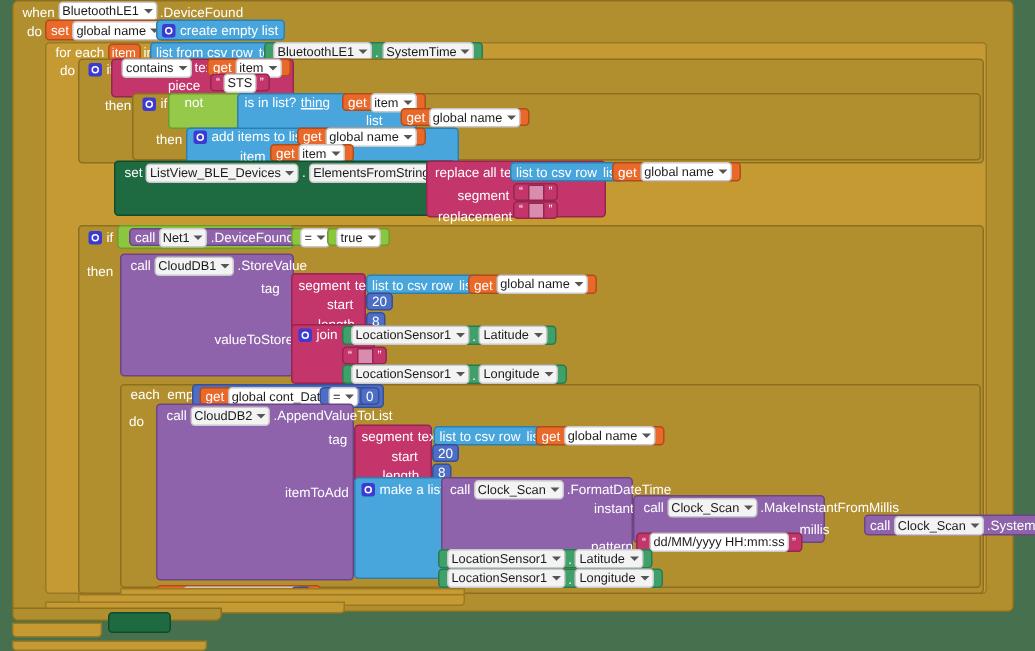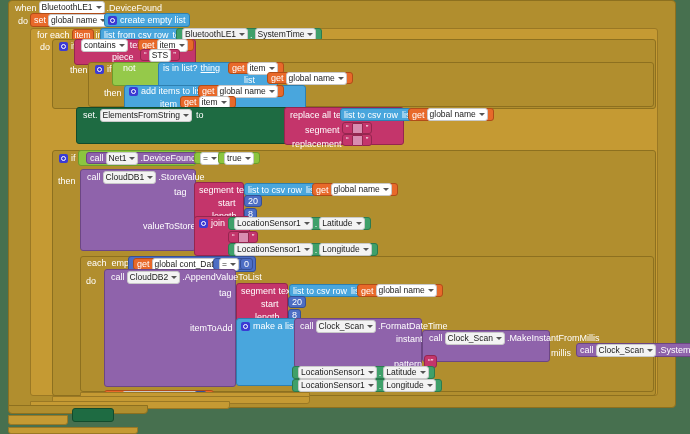--- a/index.html
+++ b/index.html
@@ -194,20 +194,24 @@
     <span class="lbl">get</span>
     <span class="fld">
       <span>item</span>
         <i class="dd"></i>
     </span>
   </div>
 
   <div class="blk c-comp-green" style="left:76px;top:107px;width:228px;height:37px;display:block;padding:0;"></div>
   <div class="blk" style="left:80px;top:109px;height:12px;background:transparent;border:none;">
     <span class="lbl">set</span>
+    <span class="fld light">
+      <span>ListView_BLE_Devices</span>
+        <i class="dd"></i>
+    </span>
     <span class="lbl">.</span>
     <span class="fld light">
       <span>ElementsFromString</span>
         <i class="dd"></i>
     </span>
     <span class="lbl" style="margin-left:2px;">to</span>
   </div>
 
   <div class="blk c-text" style="left:284px;top:107px;width:120px;height:38px;display:block;padding:0;"></div>
   <div class="blk" style="left:287px;top:109px;height:12px;background:transparent;border:none;">
@@ -417,33 +421,36 @@
 
   <div class="blk c-comp-purple" style="left:422px;top:330px;width:128px;height:32px;display:block;padding:0;"></div>
   <div class="blk" style="left:426px;top:332px;height:12px;background:transparent;border:none;">
     <span class="lbl">call</span>
     <span class="fld light">
       <span>Clock_Scan</span>
         <i class="dd"></i>
     </span>
     <span class="lbl">.MakeInstantFromMillis</span>
   </div>
-  <div class="rowlabel" style="left:551px;top:348px;">millis</div>
+  <div class="rowlabel" style="left:533px;top:348px;">millis</div>
   <div class="blk c-comp-purple" style="left:576px;top:343px;height:14px;">
     <span class="lbl">call</span>
     <span class="fld light">
       <span>Clock_Scan</span>
         <i class="dd"></i>
     </span>
     <span class="lbl">.SystemTime</span>
   </div>
 
   <div class="rowlabel" style="left:394px;top:359px;">pattern</div>
   <div class="blk c-text" style="left:424px;top:355px;height:13px;">
     <span class="q">“</span>
+    <span class="fld">
+      <span>dd/MM/yyyy HH:mm:ss</span>
+    </span>
     <span class="q">”</span>
   </div>
 
   <div class="blk c-getter" style="left:292px;top:366px;height:13px;">
     <span class="fld light">
       <span>LocationSensor1</span>
         <i class="dd"></i>
     </span>
     <span class="lbl">.</span>
     <span class="fld light">

